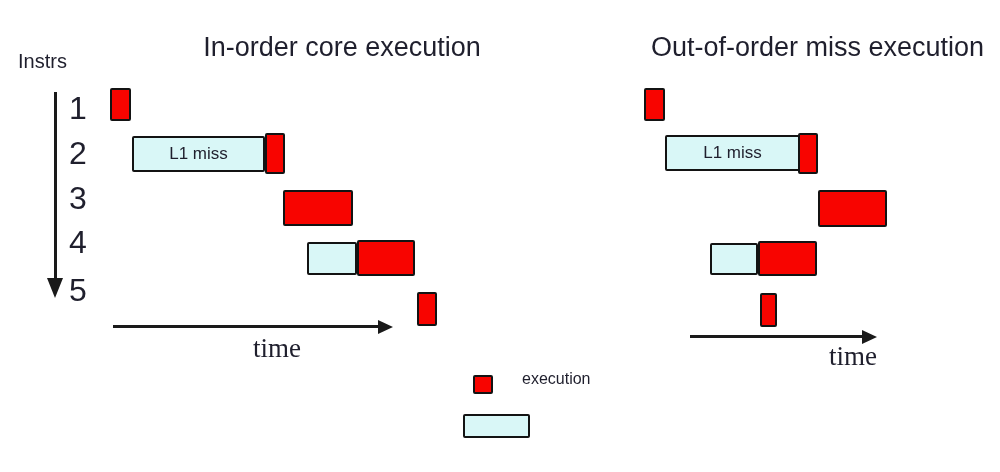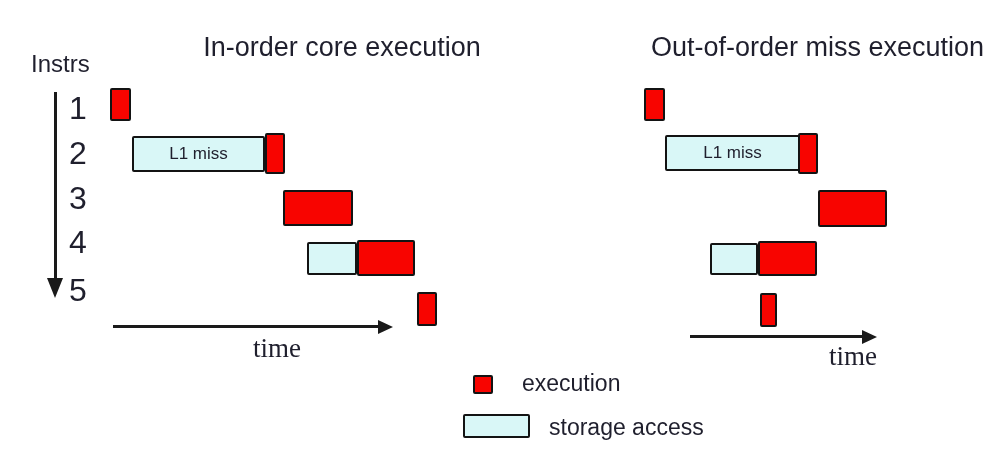--- a/index.html
+++ b/index.html
@@ -22,22 +22,22 @@
     text-align: center;
     white-space: nowrap;
     width: 300px;
     color: var(--text);
   }
   #title-left  { left: 192px; top: 32px; }
   #title-right { left: 651px; top: 32px; }
 
   #instrs-label {
     position: absolute;
-    left: 31px; top: 50px;
-    font-size: 24px;
+    left: 18px; top: 50px;
+    font-size: 20px;
     color: var(--text);
   }
 
   .instr-num {
     position: absolute;
     left: 64px;
     width: 28px;
     text-align: center;
     font-size: 32px;
     line-height: 1;
@@ -110,21 +110,21 @@
   .legend-swatch {
     position: absolute;
     box-sizing: border-box;
     border: 2px solid var(--outline);
     border-radius: 2px;
   }
   #legend-exec-swatch    { left: 473px; top: 375px; width: 20px; height: 19px; background: var(--exec); }
   #legend-storage-swatch { left: 463px; top: 414px; width: 67px; height: 24px; background: var(--storage); }
   .legend-label {
     position: absolute;
-    font-size: 23px;
+    font-size: 16px;
     color: var(--text);
     white-space: nowrap;
   }
   #legend-exec-label    { left: 522px; top: 370px; }
   #legend-storage-label { left: 549px; top: 414px; }
 </style>
 </head>
 <body>
 
 <div id="stage" style="--exec: #f80400; --storage: #d9f7f7; --outline: #131313; --line: #1a1a1a; --text: #1f1f2d;">
@@ -170,15 +170,14 @@
   <div class="time-label" id="time-label-left">time</div>
 
   <div class="time-line" id="time-line-right"></div>
   <div class="time-head" id="time-head-right"></div>
   <div class="time-label" id="time-label-right">time</div>
 
   <div class="legend-swatch" id="legend-exec-swatch"></div>
   <div class="legend-label" id="legend-exec-label">execution</div>
 
   <div class="legend-swatch" id="legend-storage-swatch"></div>
-  <div class="legend-label" id="legend-storage-label">storage access</div>
 
 </div>
 
 </body></html>

